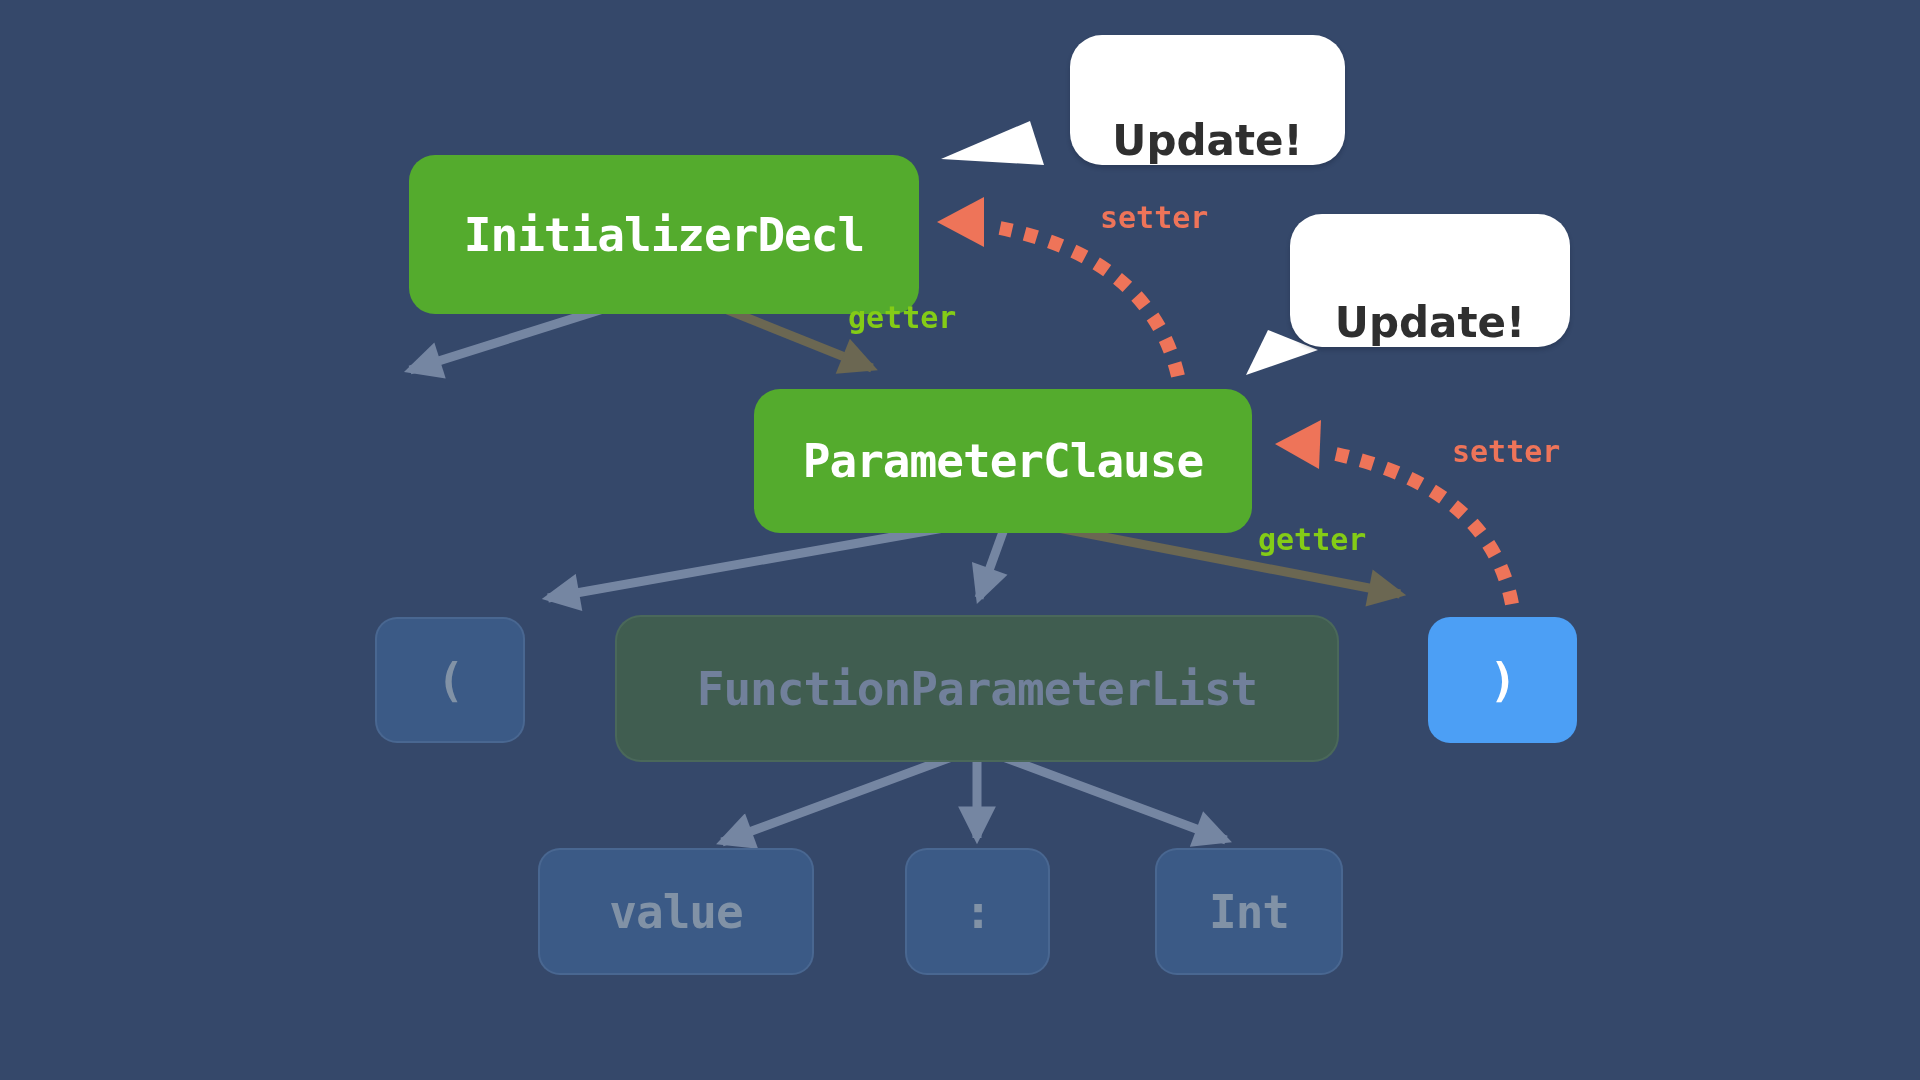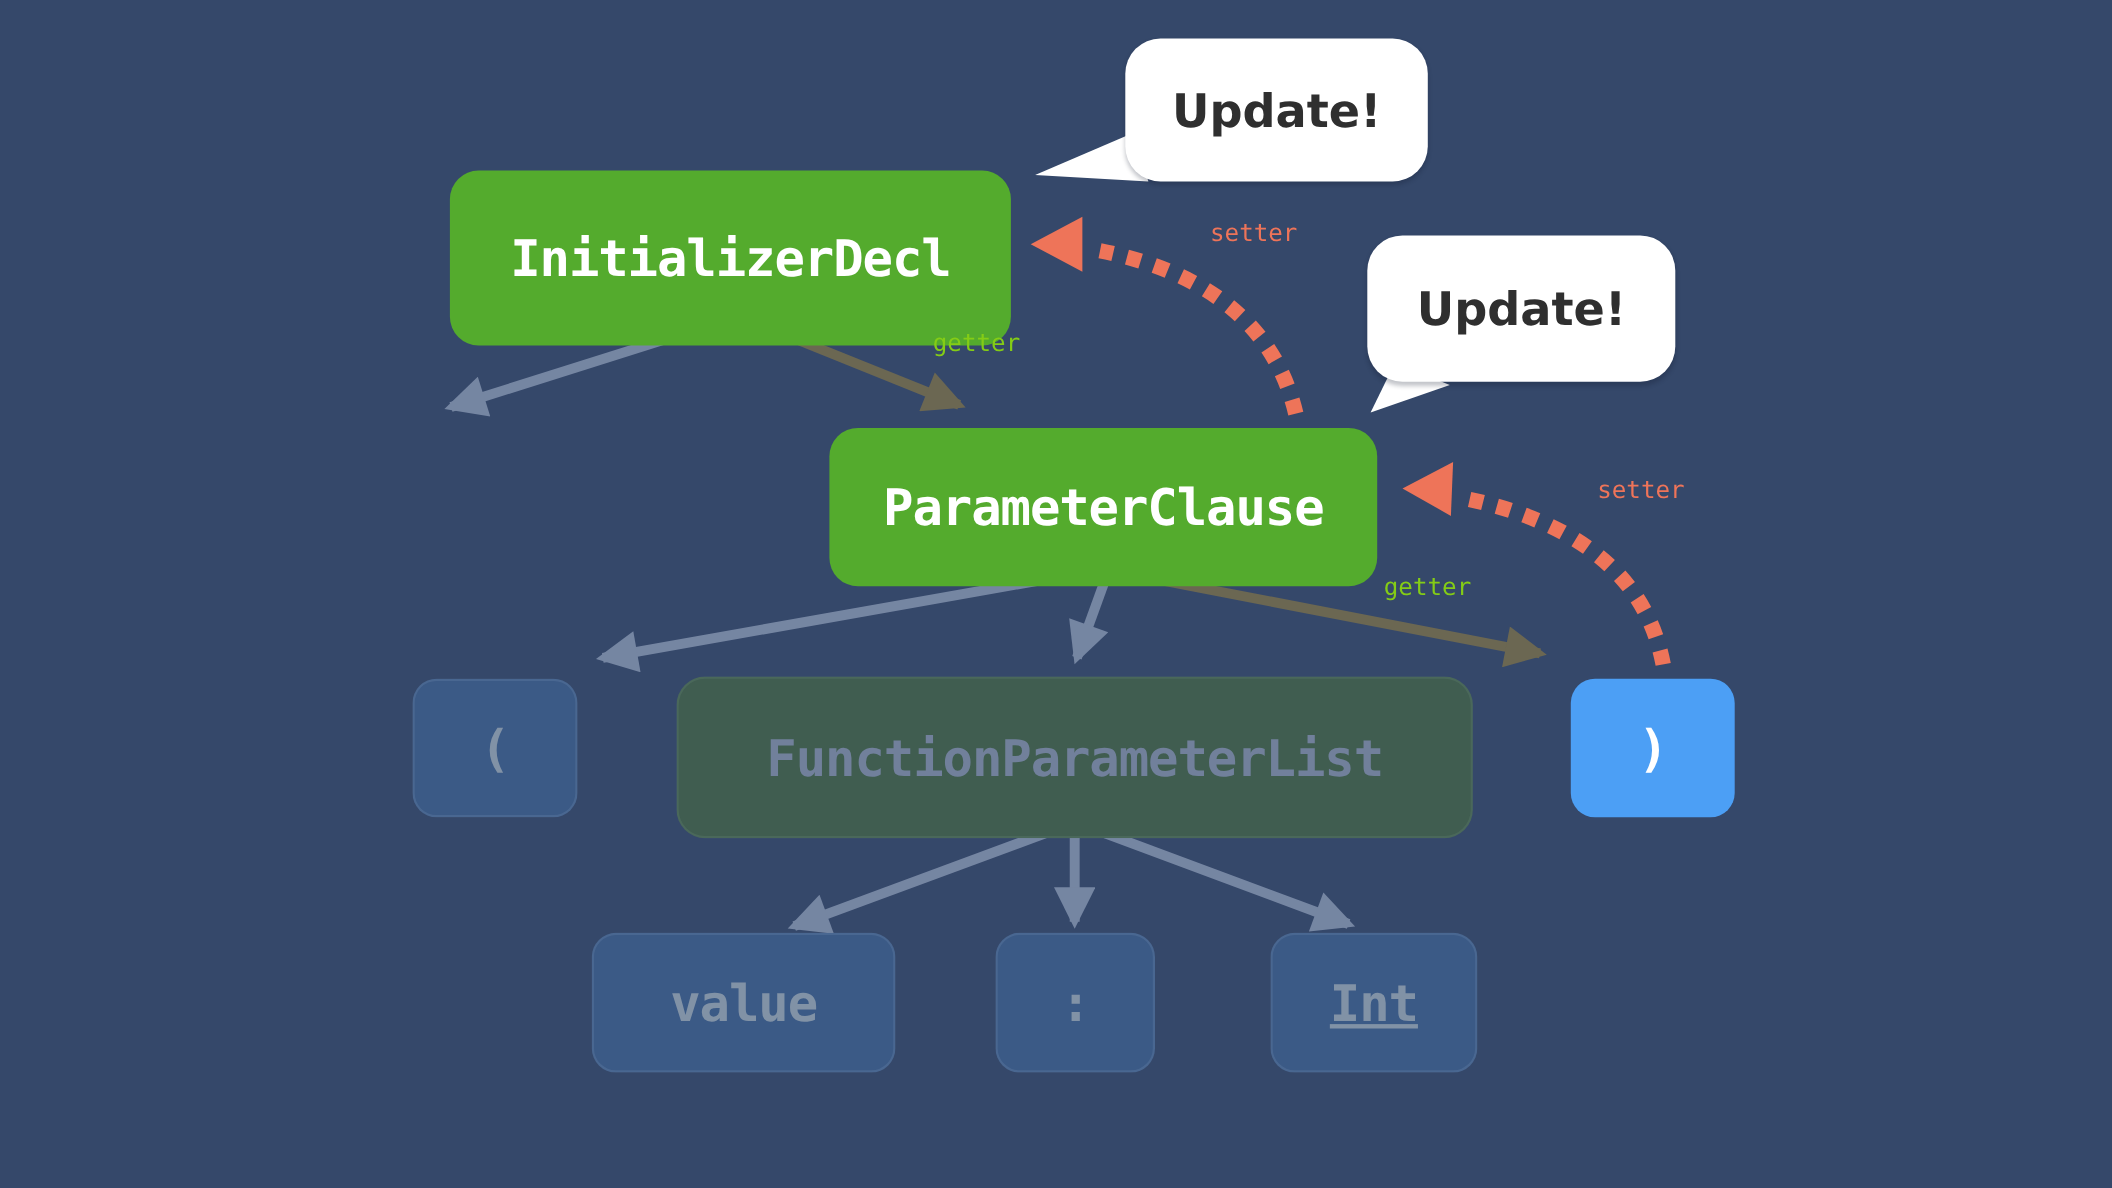--- a/index.html
+++ b/index.html
@@ -22,37 +22,38 @@
   .node.blue-bright{background:#4C9FF5;color:#FFFFFF;}
 
   .n-initializer{left:409px;top:155px;width:510px;height:159px;}
   .n-init{left:212px;top:386px;width:293px;height:127px;}
   .n-paramclause{left:754px;top:389px;width:498px;height:144px;}
   .n-openparen{left:375px;top:617px;width:150px;height:126px;border-radius:22px;}
   .n-fpl{left:615px;top:615px;width:724px;height:147px;}
   .n-closeparen{left:1428px;top:617px;width:149px;height:126px;border-radius:22px;}
   .n-value{left:526px;top:848px;width:276px;height:127px;border-radius:22px;margin-left:12px;}
   .n-colon{left:905px;top:848px;width:145px;height:127px;border-radius:22px;}
-  .n-int{left:1155px;top:848px;width:188px;height:127px;border-radius:22px;text-decoration:underline;}
+  .n-int{left:1155px;top:848px;width:188px;height:127px;border-radius:22px;}
 
   
-  .edge-label{position:absolute;font-weight:normal;font-size:22px;letter-spacing:0;}
+  .edge-label{position:absolute;font-weight:bold;font-size:30px;letter-spacing:0;}
   .edge-label.salmon{color:#EE7459;}
   .edge-label.olive{color:#84cc16;}
   .l-setter-top{left:1100px;top:200px;}
   .l-getter-top{left:848px;top:300px;}
   .l-setter-mid{left:1452px;top:434px;}
   .l-getter-mid{left:1258px;top:522px;}
 
   
   .bubble{
     position:absolute;background:#FFFFFF;border-radius:32px;
-    display:flex;align-items:center;justify-content:center;
+    display:flex;align-items:flex-end;justify-content:center;
     font-family:"DejaVu Sans",sans-serif;font-weight:bold;font-size:42px;color:#2F2F2F;
     box-shadow:0 3px 4px rgba(15,25,45,0.25);
+    margin-left:47px;
   }
   .b-top{left:1023px;top:35px;width:275px;height:130px;}
   .b-mid{left:1243px;top:214px;width:280px;height:133px;}
 </style>
 </head>
 <body>
 
 <div class="stage">
 
   <svg class="edges" viewBox="0 0 1920 1080" aria-hidden="true">

